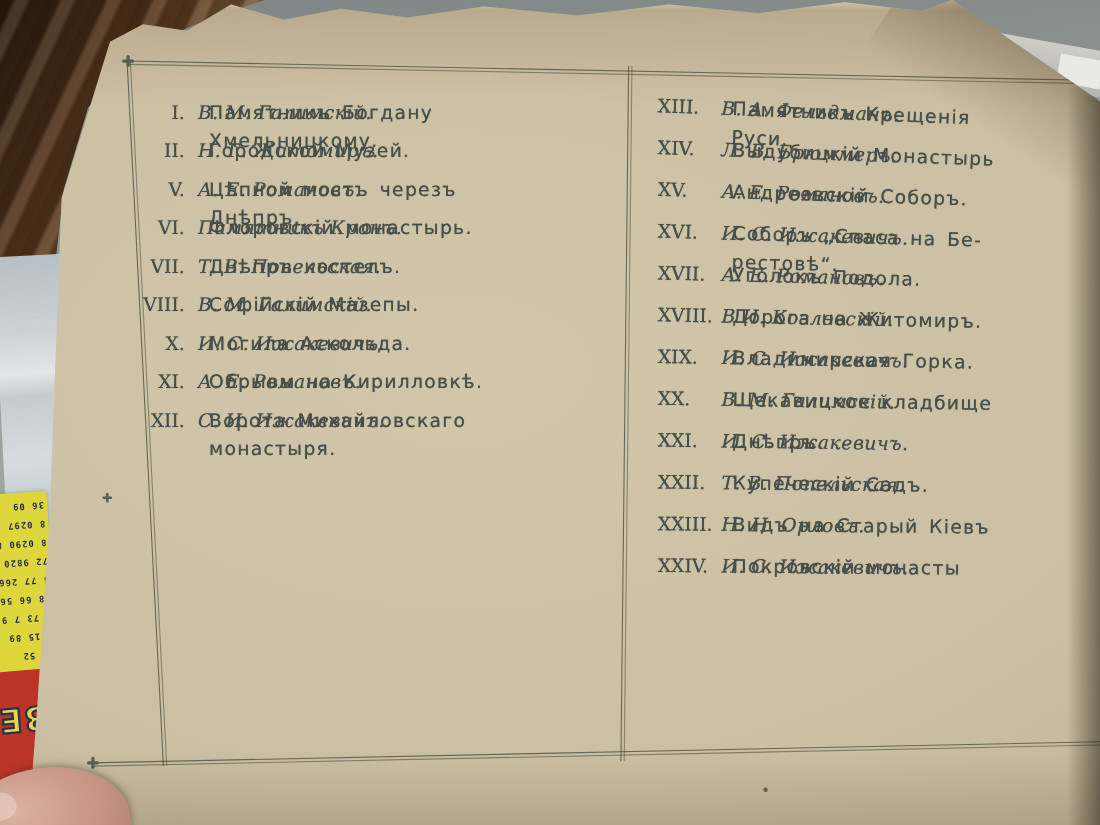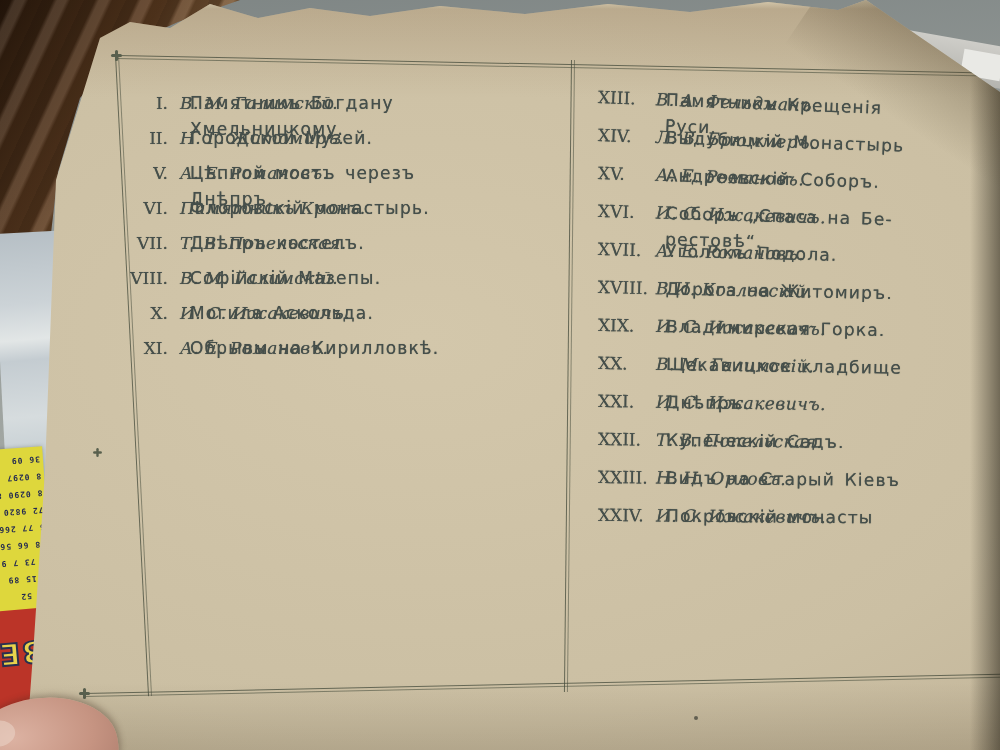--- a/index.html
+++ b/index.html
@@ -187,20 +187,25 @@
         <div class="entry">
           <span class="num">X.</span>
           <span class="body"><span class="author">И. С. Ижакевичъ.</span><span class="title">Могила Аскольда.</span></span>
         </div>
 
         <div class="entry">
           <span class="num">XI.</span>
           <span class="body"><span class="author">А. Е. Романовъ.</span><span class="title">Обрывы на Кирилловкѣ.</span></span>
         </div>
 
+        <div class="entry">
+          <span class="num">XII.</span>
+          <span class="body"><span class="author">С. И. Ижакевичъ.</span><span class="title">Ворота Михайловскаго
+монастыря.</span></span>
+        </div>
       </div>
 
     <div class="toc col-right">
 
         <div class="entry">
           <span class="num">XIII.</span>
           <span class="body"><span class="author">В. А. Фельдманъ.</span><span class="title">Памятникъ Крещенія
 Руси.</span></span>
         </div>
 

